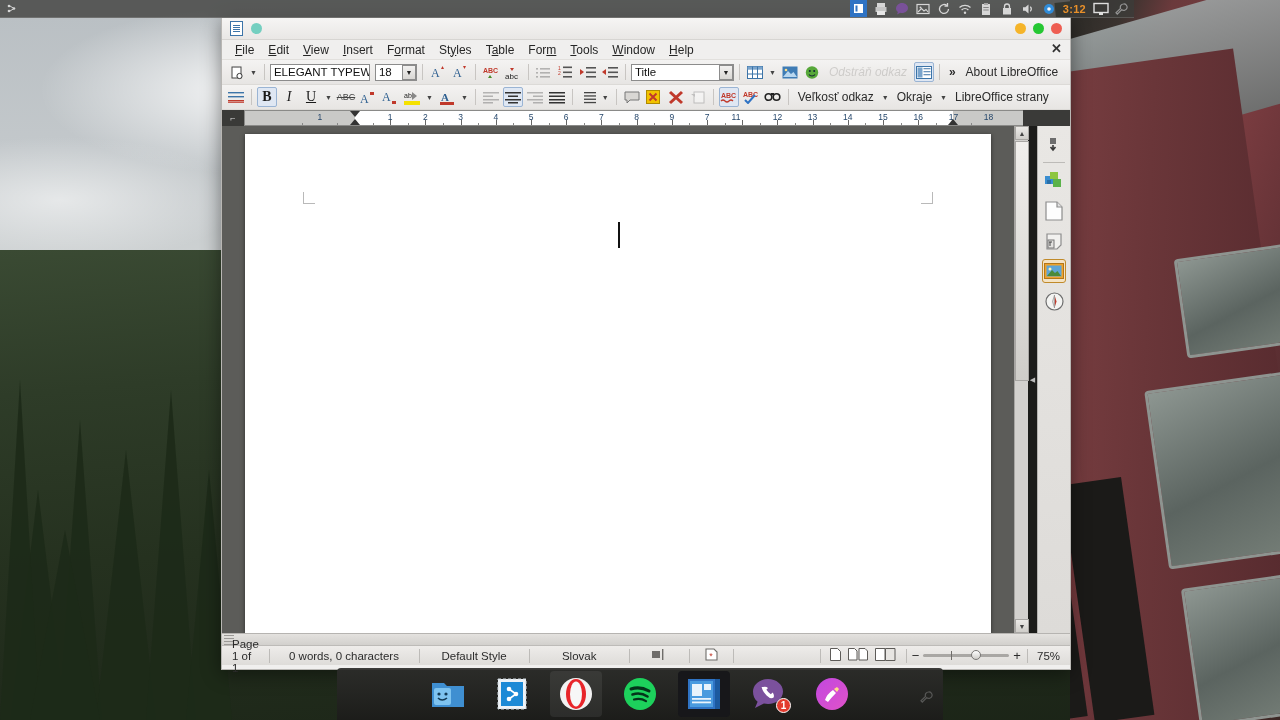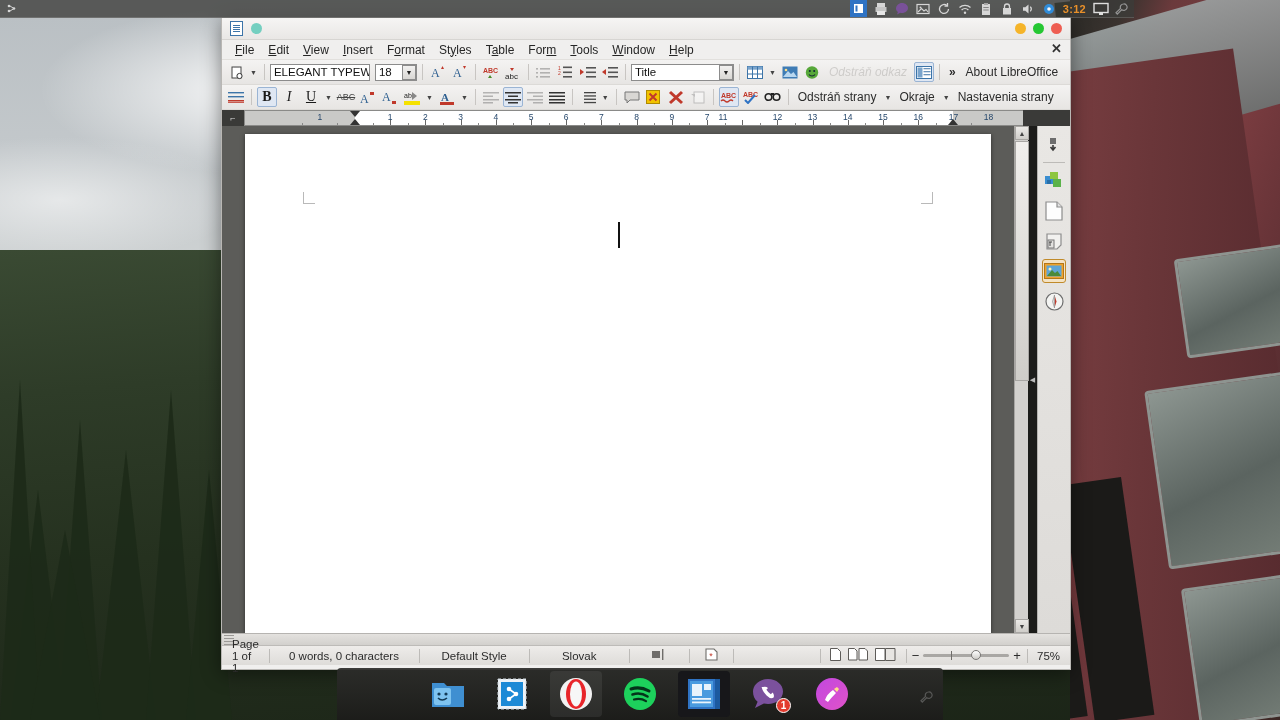--- a/index.html
+++ b/index.html
@@ -675,25 +675,25 @@
     </div>
     <div class="tb-btn">
       <svg width="17" height="14" viewBox="0 0 17 14">
           <circle cx="4.5" cy="7" r="3.3" fill="none" stroke="#222" stroke-width="1.6"></circle>
           <circle cx="12.5" cy="7" r="3.3" fill="none" stroke="#222" stroke-width="1.6"></circle>
           <rect x="7" y="3" width="3" height="2" fill="#222"></rect>
         </svg>
     </div>
     <div class="tb-sep"></div>
 
-    <span class="tb-label">Odstráň strany</span>
+    <span class="tb-label">Veľkosť odkaz</span>
     <span class="tb-arrow">▼</span>
     <span class="tb-label">Okraje</span>
     <span class="tb-arrow">▼</span>
-    <span class="tb-label">Nastavenia strany</span>
+    <span class="tb-label">LibreOffice strany</span>
   </div>
 
   <div class="rulerrow">
     <div class="ruler-corner">⌐</div>
     <div class="ruler" id="hruler">
         <div class="r-margin" style="left: 0px; width: 110px;"></div>
         <div class="r-margin" style="left: 708.4px; right: 0px;"></div>
         <div class="r-num" style="left: 74.8px;">1</div>
         <div class="r-dot" style="left: 57.2px;"></div>
         <div class="r-dot" style="left: 92.4px;"></div>
@@ -730,21 +730,21 @@
         <div class="r-dot" style="left: 409.2px;"></div>
         <div class="r-tick" style="left: 356.4px; top: 9px;"></div>
         <div class="r-num" style="left: 426.8px;">9</div>
         <div class="r-dot" style="left: 409.2px;"></div>
         <div class="r-dot" style="left: 444.4px;"></div>
         <div class="r-tick" style="left: 391.6px; top: 9px;"></div>
         <div class="r-num" style="left: 462px;">7</div>
         <div class="r-dot" style="left: 444.4px;"></div>
         <div class="r-dot" style="left: 479.6px;"></div>
         <div class="r-tick" style="left: 426.8px; top: 9px;"></div>
-        <div class="r-num" style="left: 478px;">11</div>
+        <div class="r-num" style="left: 491px;">11</div>
         <div class="r-dot" style="left: 479.6px;"></div>
         <div class="r-dot" style="left: 514.8px;"></div>
         <div class="r-tick" style="left: 462px; top: 9px;"></div>
         <div class="r-num" style="left: 532.4px;">12</div>
         <div class="r-dot" style="left: 514.8px;"></div>
         <div class="r-dot" style="left: 550px;"></div>
         <div class="r-tick" style="left: 497.2px; top: 9px;"></div>
         <div class="r-num" style="left: 567.6px;">13</div>
         <div class="r-dot" style="left: 550px;"></div>
         <div class="r-dot" style="left: 585.2px;"></div>

